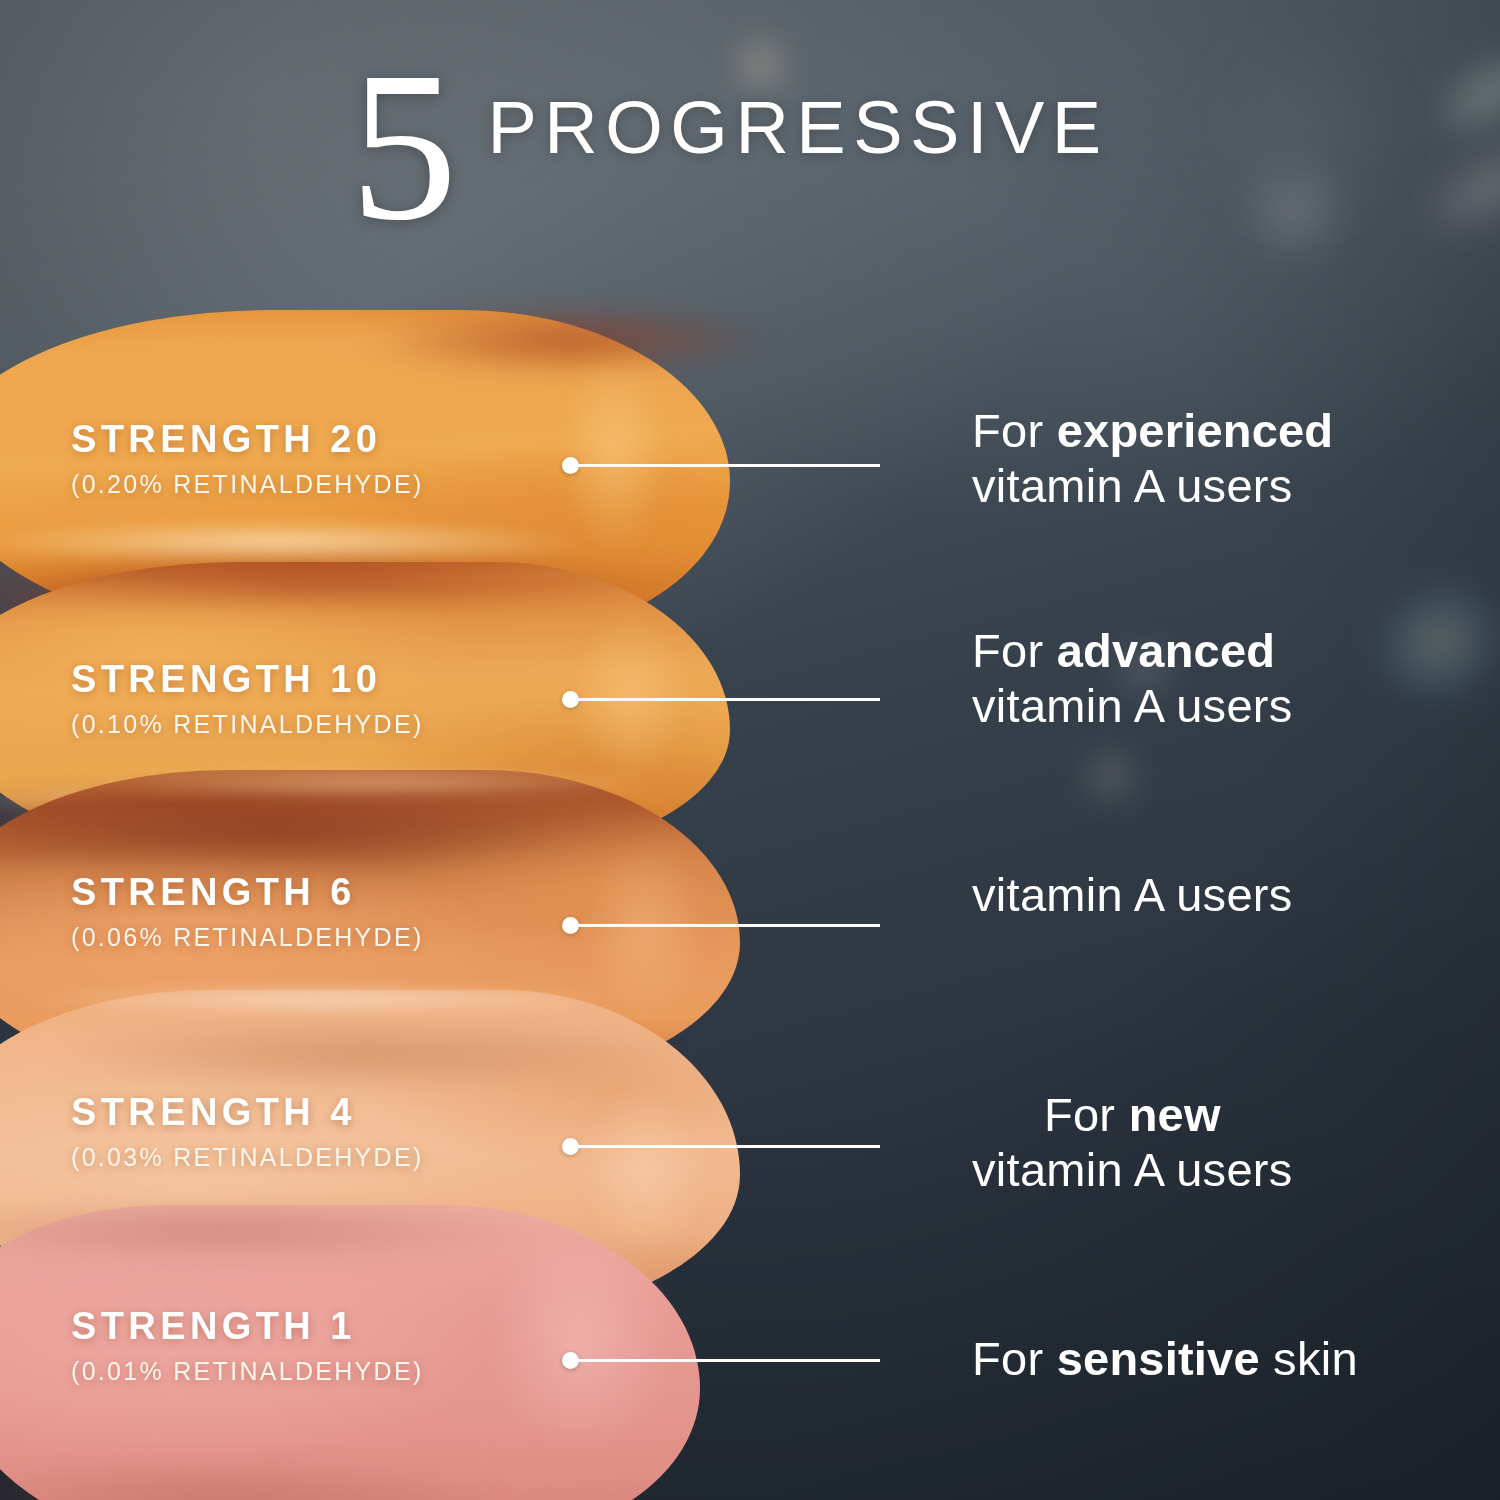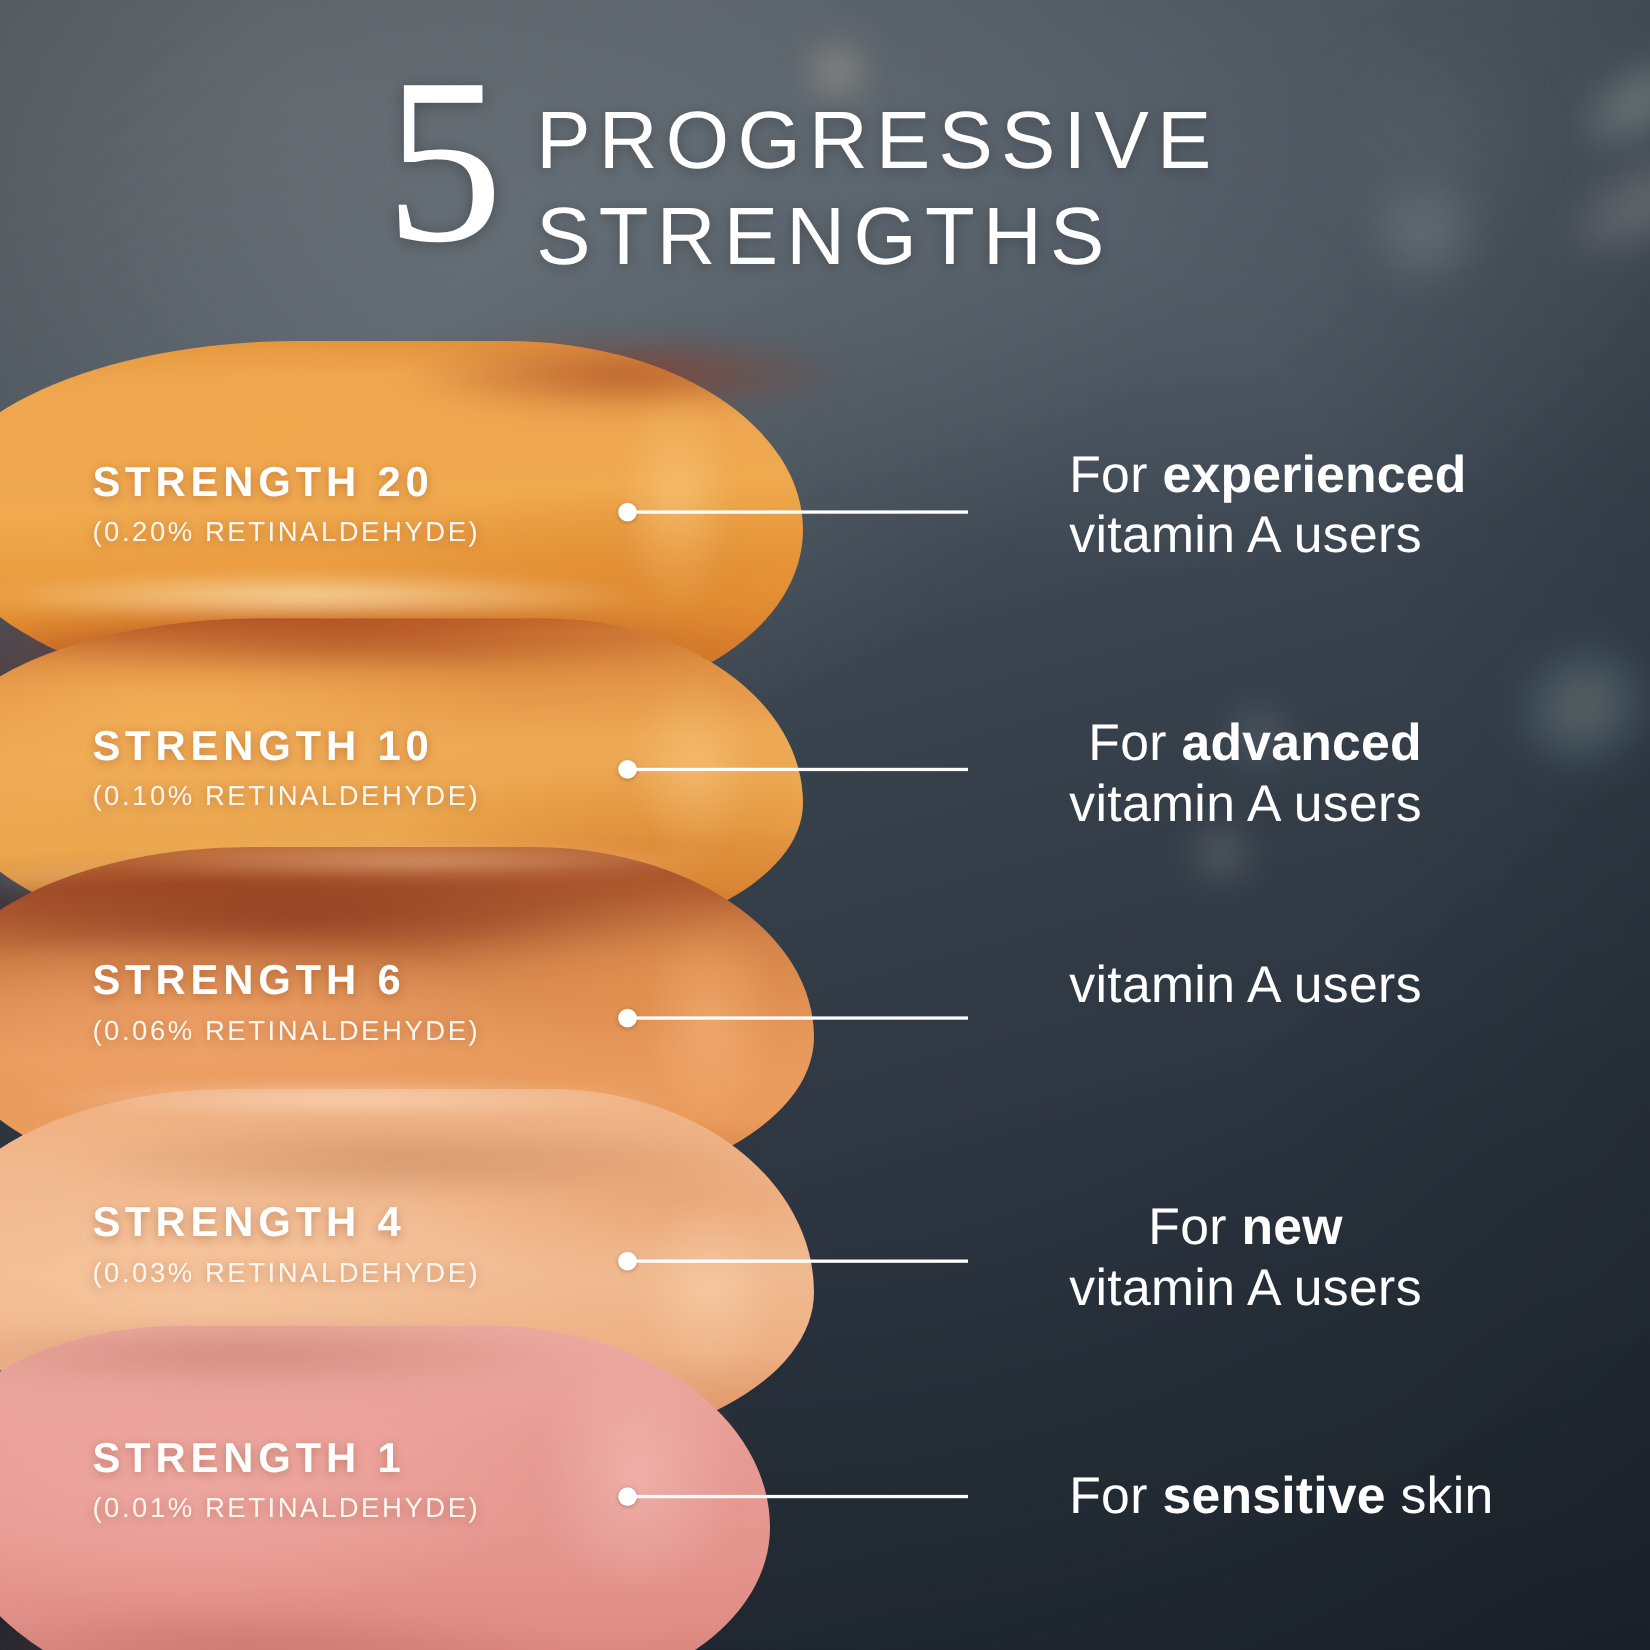--- a/index.html
+++ b/index.html
@@ -95,21 +95,21 @@
   .darkedge {
     position: absolute;
     border-radius: 50%;
     filter: blur(11px);
     pointer-events: none;
   }
 
   
   .smear-label {
     position: absolute;
-    left: 84px;
+    left: 71px;
     color: #ffffff;
     text-shadow: 0 2px 9px rgba(120,45,10,0.35);
     z-index: 40;
   }
   .smear-label .title {
     font-size: 38px;
     font-weight: 700;
     letter-spacing: 4.4px;
     line-height: 1.0;
     white-space: nowrap;
@@ -182,21 +182,20 @@
   <div class="bokeh" style="left:1110px;top:640px;width:68px;height:60px;background:radial-gradient(circle,rgba(225,230,235,0.20),rgba(225,230,235,0) 78%);"></div>
   <div class="bokeh" style="left:1078px;top:748px;width:64px;height:56px;background:radial-gradient(circle,rgba(235,228,210,0.26),rgba(235,228,210,0) 78%);"></div>
   <div class="bokeh" style="left:1210px;top:55px;width:180px;height:150px;filter:blur(34px);background:radial-gradient(circle,rgba(150,165,180,0.16),rgba(150,165,180,0) 76%);"></div>
 
   <div class="vignette"></div>
 
   <div class="headline">
     <div class="big-five">5</div>
     <div class="headline-words">
       <div>PROGRESSIVE</div>
-      <div>STRENGTHS</div>
     </div>
   </div>
 
   <div class="smears">
 
     <div class="smear" style="top:10px;width:790px;height:330px;">
       <div class="body" style="border-radius:42% 34% 30% 45% / 46% 52% 48% 54%;
                   background:
                     radial-gradient(ellipse 60% 50% at 30% 22%, #f0a84f 0%, rgba(240,168,79,0) 70%),
                     radial-gradient(ellipse 50% 40% at 80% 70%, #e08c34 0%, rgba(224,140,52,0) 72%),
@@ -302,21 +301,21 @@
   </div>
 
   <div class="caption" style="top:404px;">
     <div class="line1">
       <span>For</span>
       <span class="strong">experienced</span>
     </div>
     <div class="line2">vitamin A users</div>
   </div>
 
-  <div class="caption" style="top:648px;text-align:right;">
+  <div class="caption" style="top:624px;">
     <div class="line1">
       <span>For</span>
       <span class="strong">advanced</span>
     </div>
     <div class="line2">vitamin A users</div>
   </div>
 
   <div class="caption" style="top:868px;">
     <div class="line2">vitamin A users</div>
   </div>

